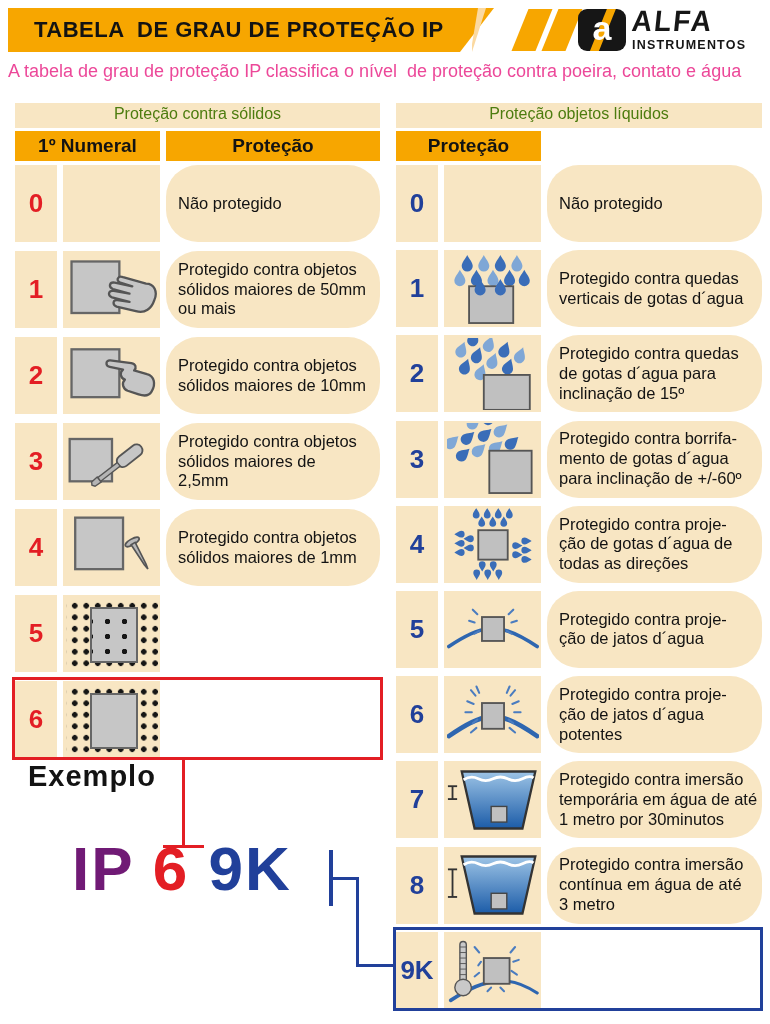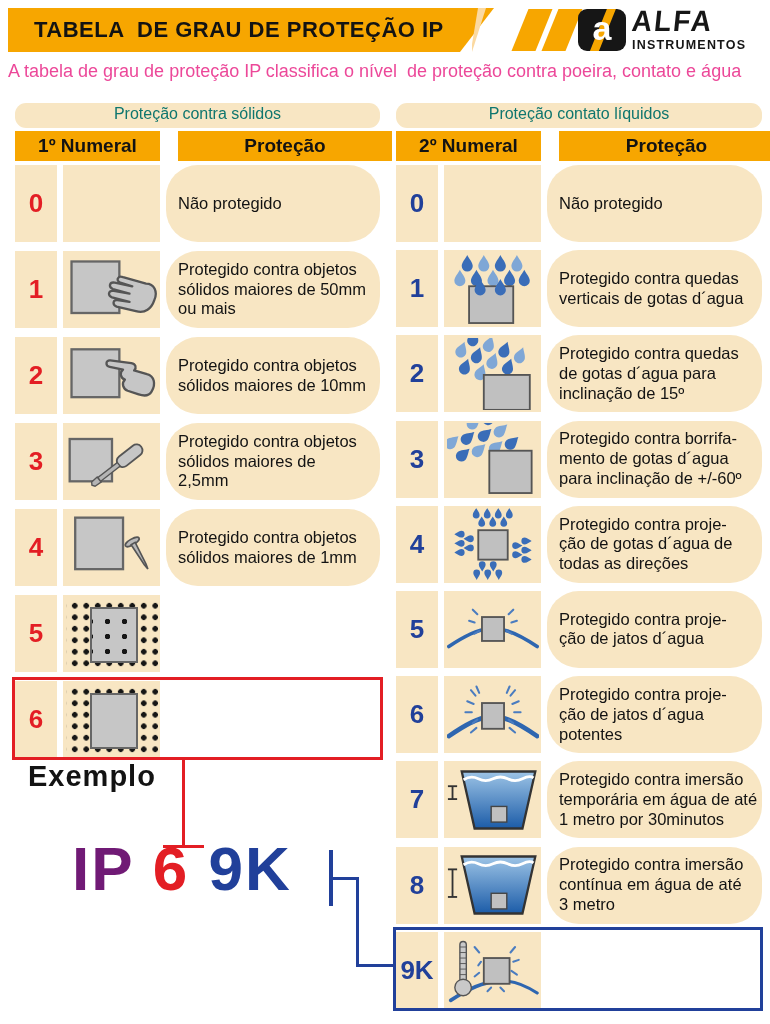--- a/index.html
+++ b/index.html
@@ -20,22 +20,22 @@
   .mark .a{position:relative;color:#fff;font-weight:bold;font-size:34px;line-height:1;transform:translateY(-2px);}
   .logo-text{position:absolute;left:126px;top:2px;width:140px;}
   .alfa{font-size:28px;font-weight:900;letter-spacing:2px;transform:skewX(-6deg) scaleY(1.05);
         transform-origin:left;line-height:1;color:#161616;}
   .instr{font-size:12.5px;font-weight:bold;letter-spacing:1.2px;color:#161616;margin-top:2px;}
   .subtitle{position:absolute;left:8px;top:60px;width:758px;margin:0;font-size:18px;line-height:1.3;white-space:pre;color:#ec4899;}
   
   .ip-table{position:absolute;top:103px;}
   .t-solids{left:15px;width:365px;}
   .t-liquids{left:396px;width:366px;}
-  .caption{height:23px;background:#F8E6C3;font-size:16px;text-align:center;padding-top:2px;margin-bottom:3px;color:#0f766e;border-radius:11px;}
-  .thead{display:grid;gap:18px;height:30px;margin-bottom:4px;}
+  .caption{height:23px;background:#F8E6C3;font-size:16px;text-align:center;padding-top:2px;margin-bottom:3px;color:#4d7c0f;}
+  .thead{display:grid;gap:6px;height:30px;margin-bottom:4px;}
   .t-solids .thead{grid-template-columns:145px 214px;}
   .t-liquids .thead{grid-template-columns:145px 215px;}
   .th{background:#F7A600;display:flex;align-items:center;justify-content:center;
       font-weight:bold;font-size:19px;color:#131313;}
   .rows{display:flex;flex-direction:column;gap:9px;}
   .t-liquids .rows{gap:8.2px;}
   .row{display:grid;gap:6px;height:77px;}
   .t-solids .row{grid-template-columns:42px 97px 214px;}
   .t-liquids .row{grid-template-columns:42px 97px 215px;}
   .cell{background:#F8E6C3;}
@@ -185,23 +185,22 @@
         <div class="cell icon-cell">
           <div class="dust">
               <div class="dust-box"></div>
             </div>
         </div>
       </div>
     </div>
   </section>
 
   <section class="ip-table t-liquids">
-    <div class="caption">Proteção contato líquidos</div>
+    <div class="caption">Proteção objetos líquidos</div>
     <div class="thead">
-      <div class="th">2º Numeral</div>
       <div class="th">Proteção</div>
     </div>
     <div class="rows">
 
       <div class="row">
         <div class="cell num">0</div>
         <div class="cell icon-cell"></div>
         <div class="cell txt">Não protegido</div>
       </div>
 

